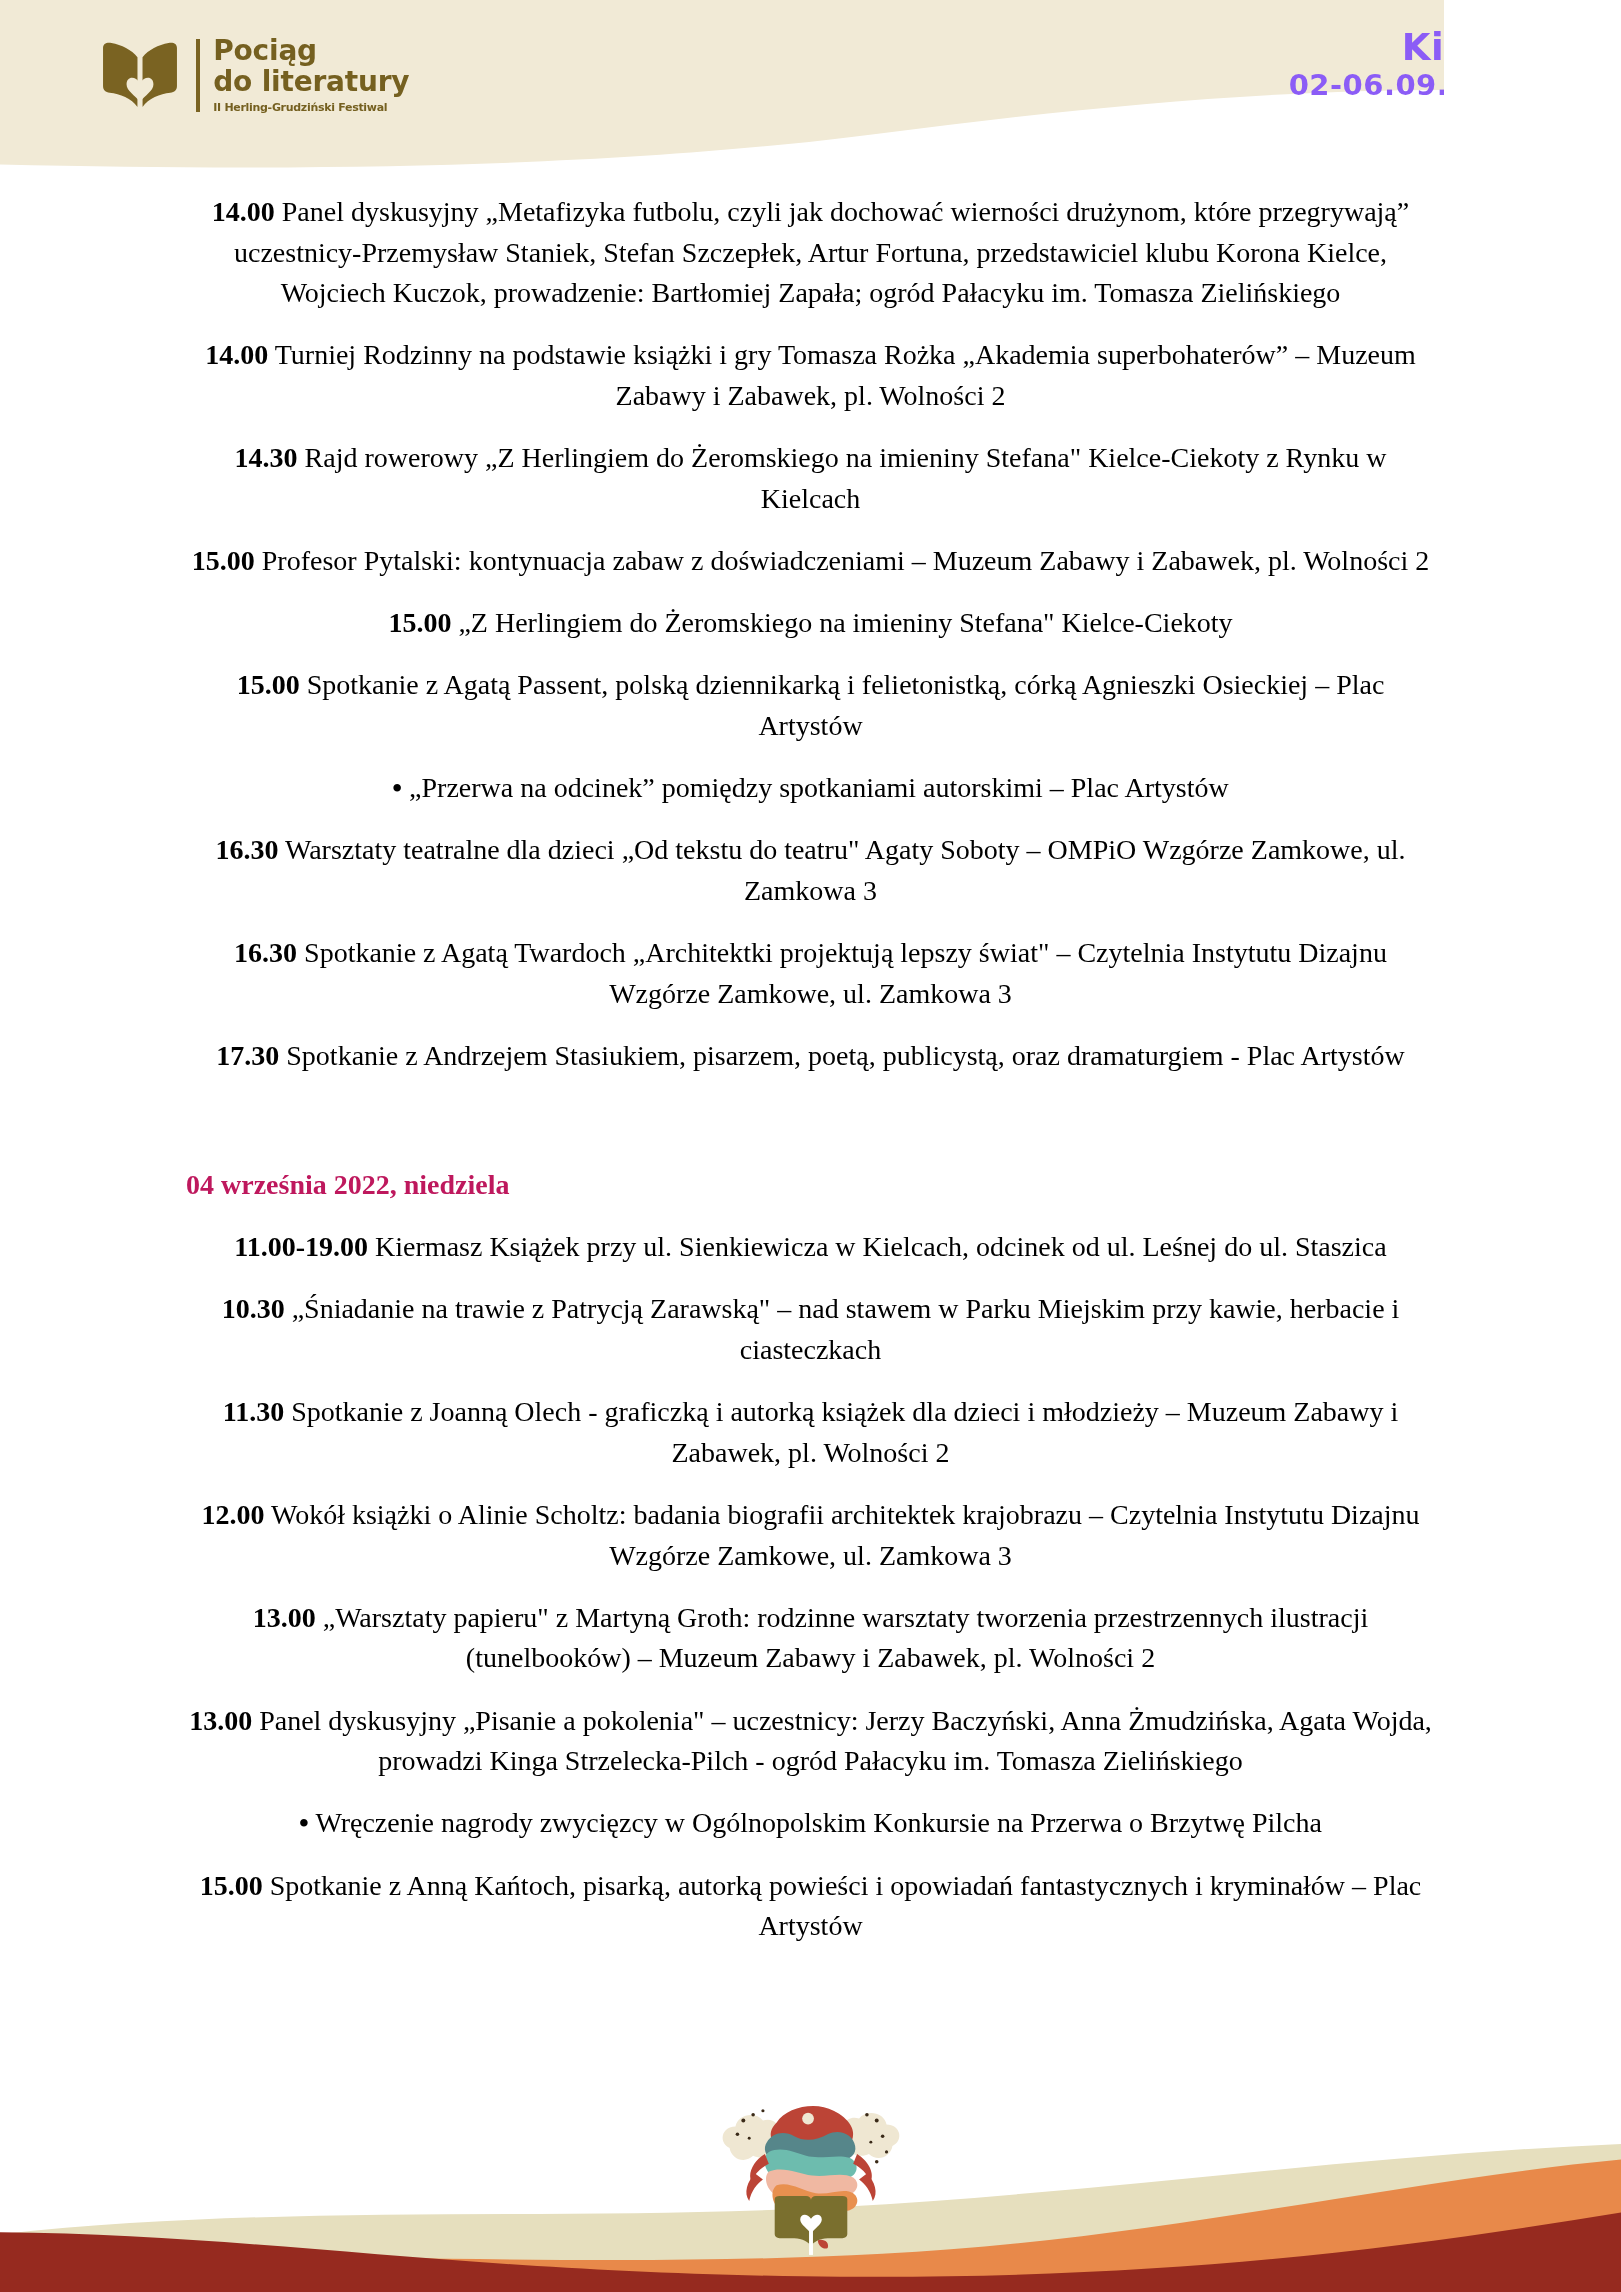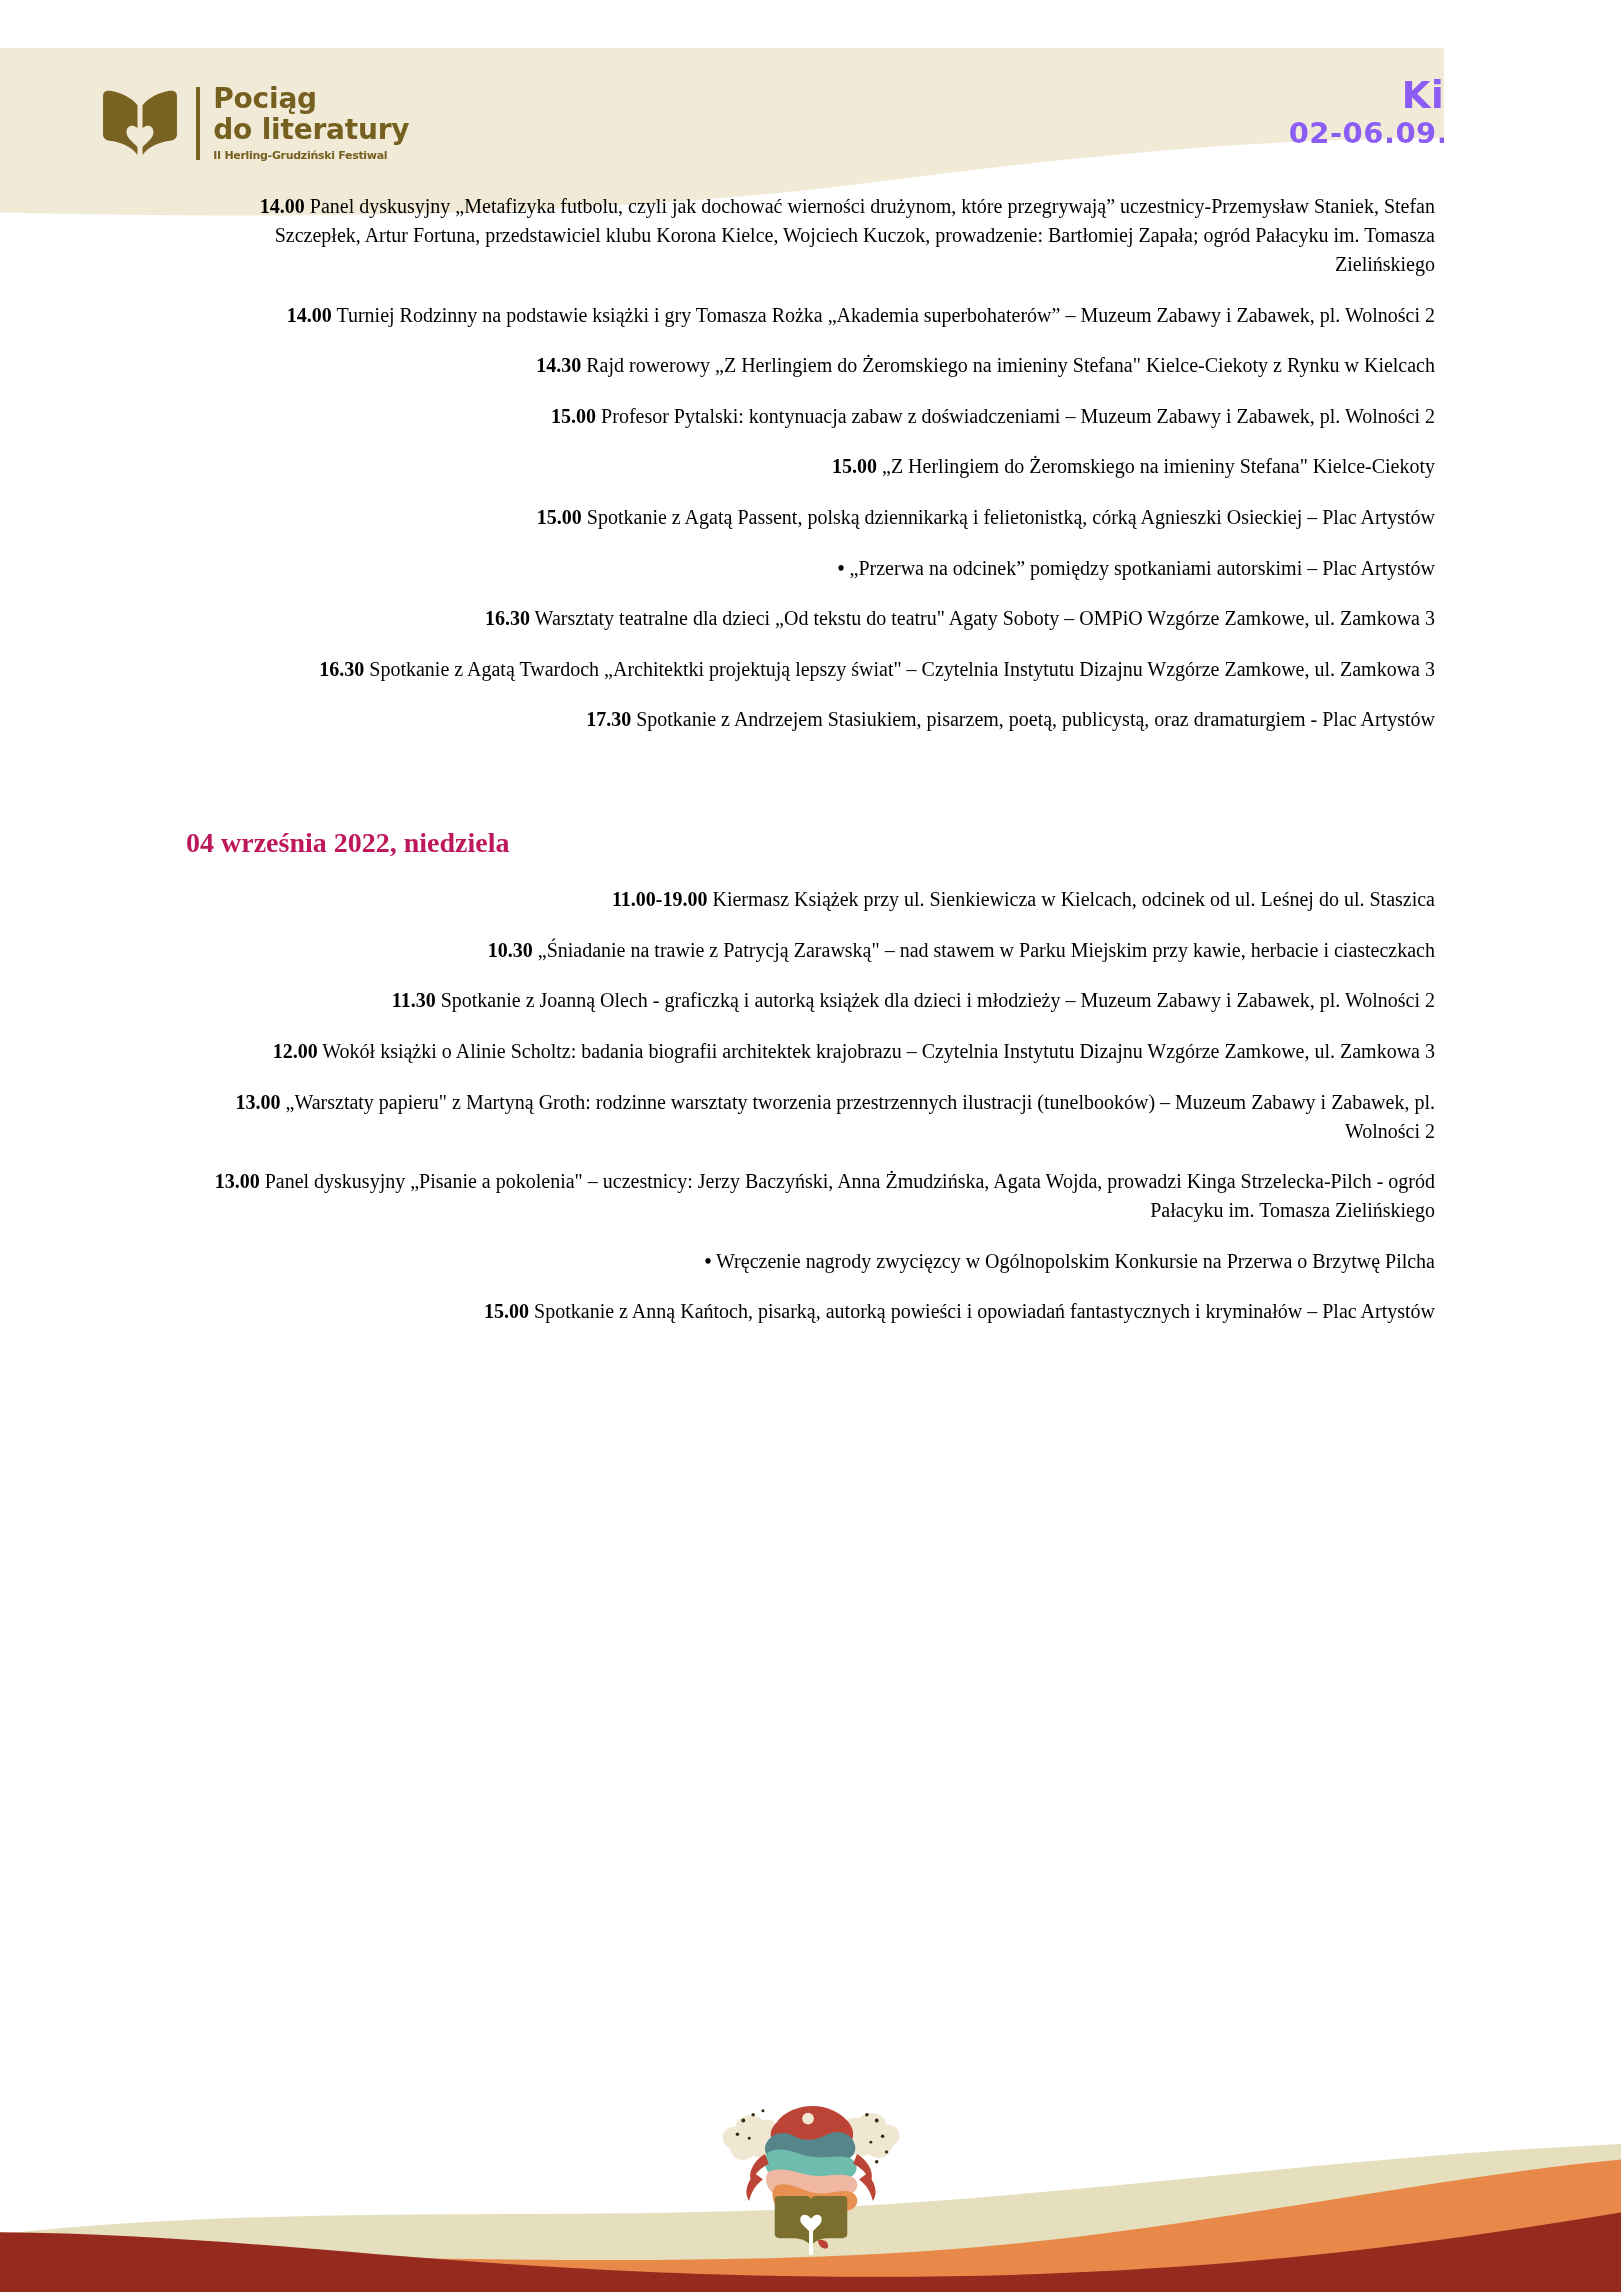--- a/index.html
+++ b/index.html
@@ -18,21 +18,20 @@
   }
 
   
   .header {
     position: absolute;
     top: 0;
     left: 0;
     width: 1444px;
     height: 186px;
     overflow: hidden;
-    margin-top: 48px;
   }
   .header-shape {
     position: absolute;
     top: 0;
     left: 0;
     width: 1621px;
     height: 186px;
   }
   .header-inner {
     position: absolute;
@@ -96,25 +95,25 @@
   .header-dates { font-size: 29px; letter-spacing: 0.5px; }
 
   
   .content {
     position: absolute;
     left: 186px;
     top: 192px;
     width: 1249px;
   }
   .para {
-    font-size: 20px;
+    font-size: 28px;
     line-height: 1.45;
     color: #000000;
     margin: 0 0 21.6px 0;
-    text-align: right;
+    text-align: center;
   }
   .para .time {
     font-weight: bold;
   }
   .day-heading {
     font-size: 28px;
     font-weight: bold;
     color: #be185d;
     margin: 0 0 21.6px 0;
     line-height: 1.45;

